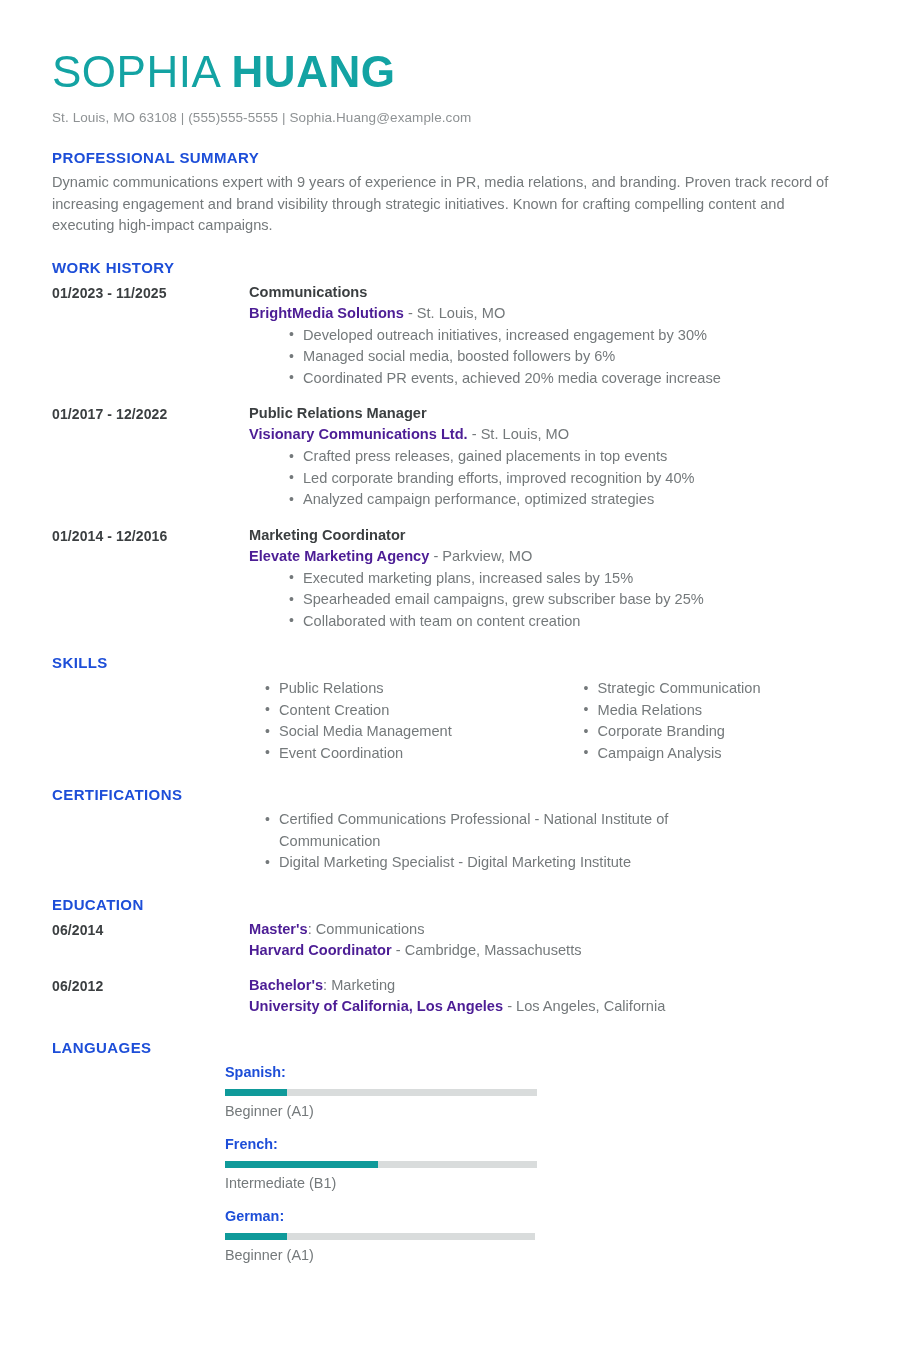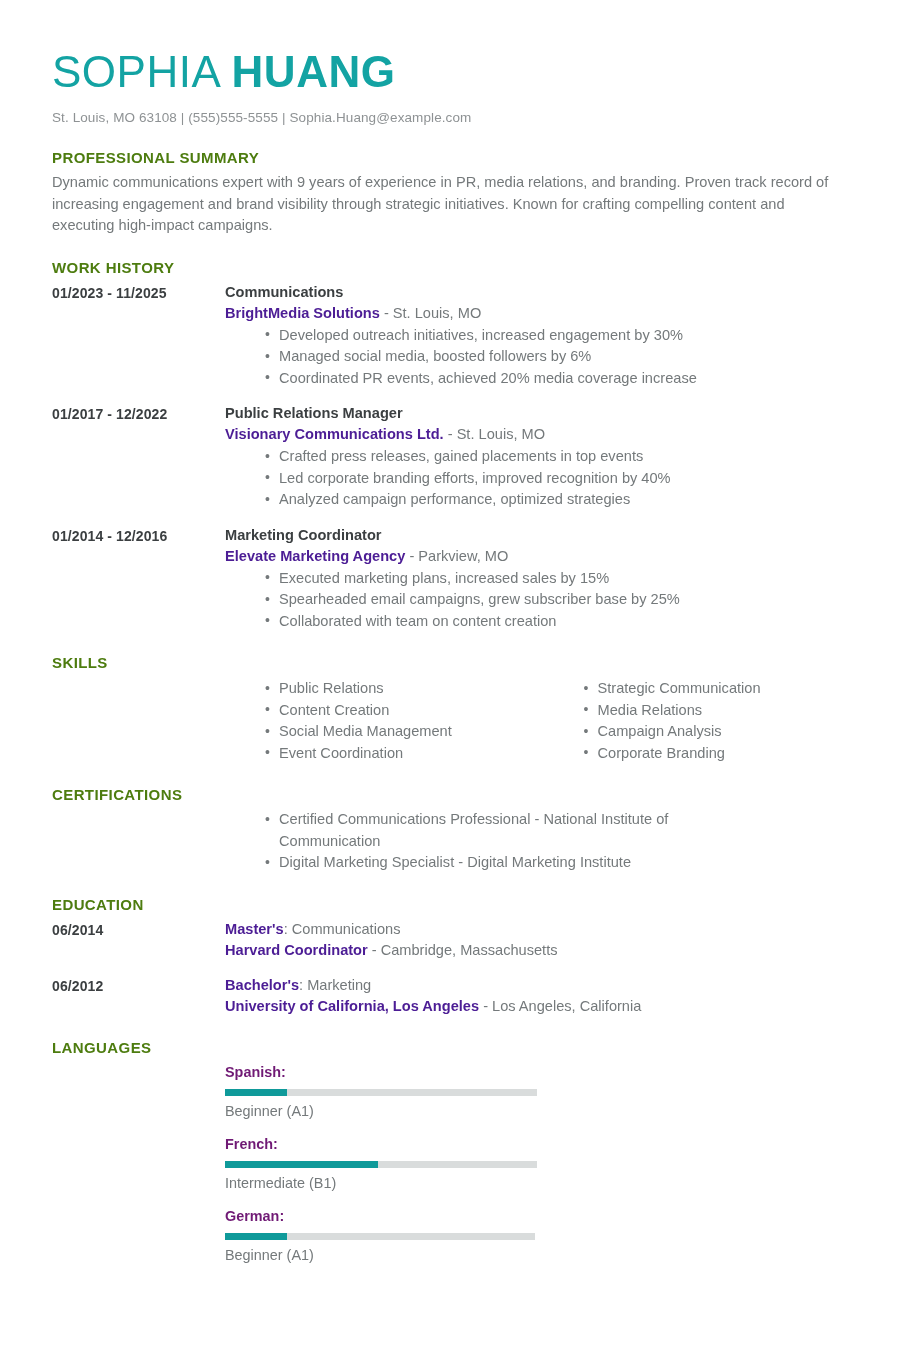--- a/index.html
+++ b/index.html
@@ -37,41 +37,42 @@
     font-size: 13.5px;
     line-height: 18px;
     color: #8e9294;
     margin-top: 11px;
     letter-spacing: 0.1px;
   }
 
   
   .section { margin-top: 22px; }
   .sec-title {
-    color: #4d7c0f;
+    color: #1d4ed8;
     font-size: 15px;
     font-weight: 700;
     letter-spacing: 0.4px;
     margin: 0 0 6px 0;
     text-transform: uppercase;
   }
 
   
   .summary {
     font-size: 14.6px;
     line-height: 21.5px;
     color: #74797b;
     max-width: 790px;
   }
 
   
   .row {
     display: flex;
     align-items: flex-start;
     margin-bottom: 14px;
+    gap: 24px;
   }
   .row:last-child { margin-bottom: 0; }
   .col-date {
     width: 173px;
     flex: 0 0 173px;
     font-size: 14px;
     font-weight: 700;
     color: #3b3f41;
     line-height: 20px;
     padding-top: 1px;
@@ -132,21 +133,21 @@
     padding-left: 173px;
     flex-wrap: wrap;
   }
   .lang-cell {
     width: 312px;
     margin-bottom: 12px;
   }
   .lang-name {
     font-size: 14.4px;
     font-weight: 700;
-    color: #701a75;
+    color: #1d4ed8;
     line-height: 20px;
     margin-bottom: 7px;
   }
   .bar-track {
     height: 7px;
     background: #d9dcdc;
     width: 100%;
     position: relative;
     overflow: hidden;
   }
@@ -231,22 +232,22 @@
             <li>Public Relations</li>
             <li>Content Creation</li>
             <li>Social Media Management</li>
             <li>Event Coordination</li>
           </ul>
       </div>
       <div>
         <ul class="bullets" id="skills-right">
             <li>Strategic Communication</li>
             <li>Media Relations</li>
+            <li>Corporate Branding</li>
             <li>Campaign Analysis</li>
-            <li>Corporate Branding</li>
           </ul>
       </div>
     </div>
   </div>
 
   <div class="section">
     <div class="sec-title">CERTIFICATIONS</div>
     <div class="indent-block cert-block">
       <ul class="bullets" id="cert-list">
           <li>Certified Communications Professional - National Institute of Communication</li>

